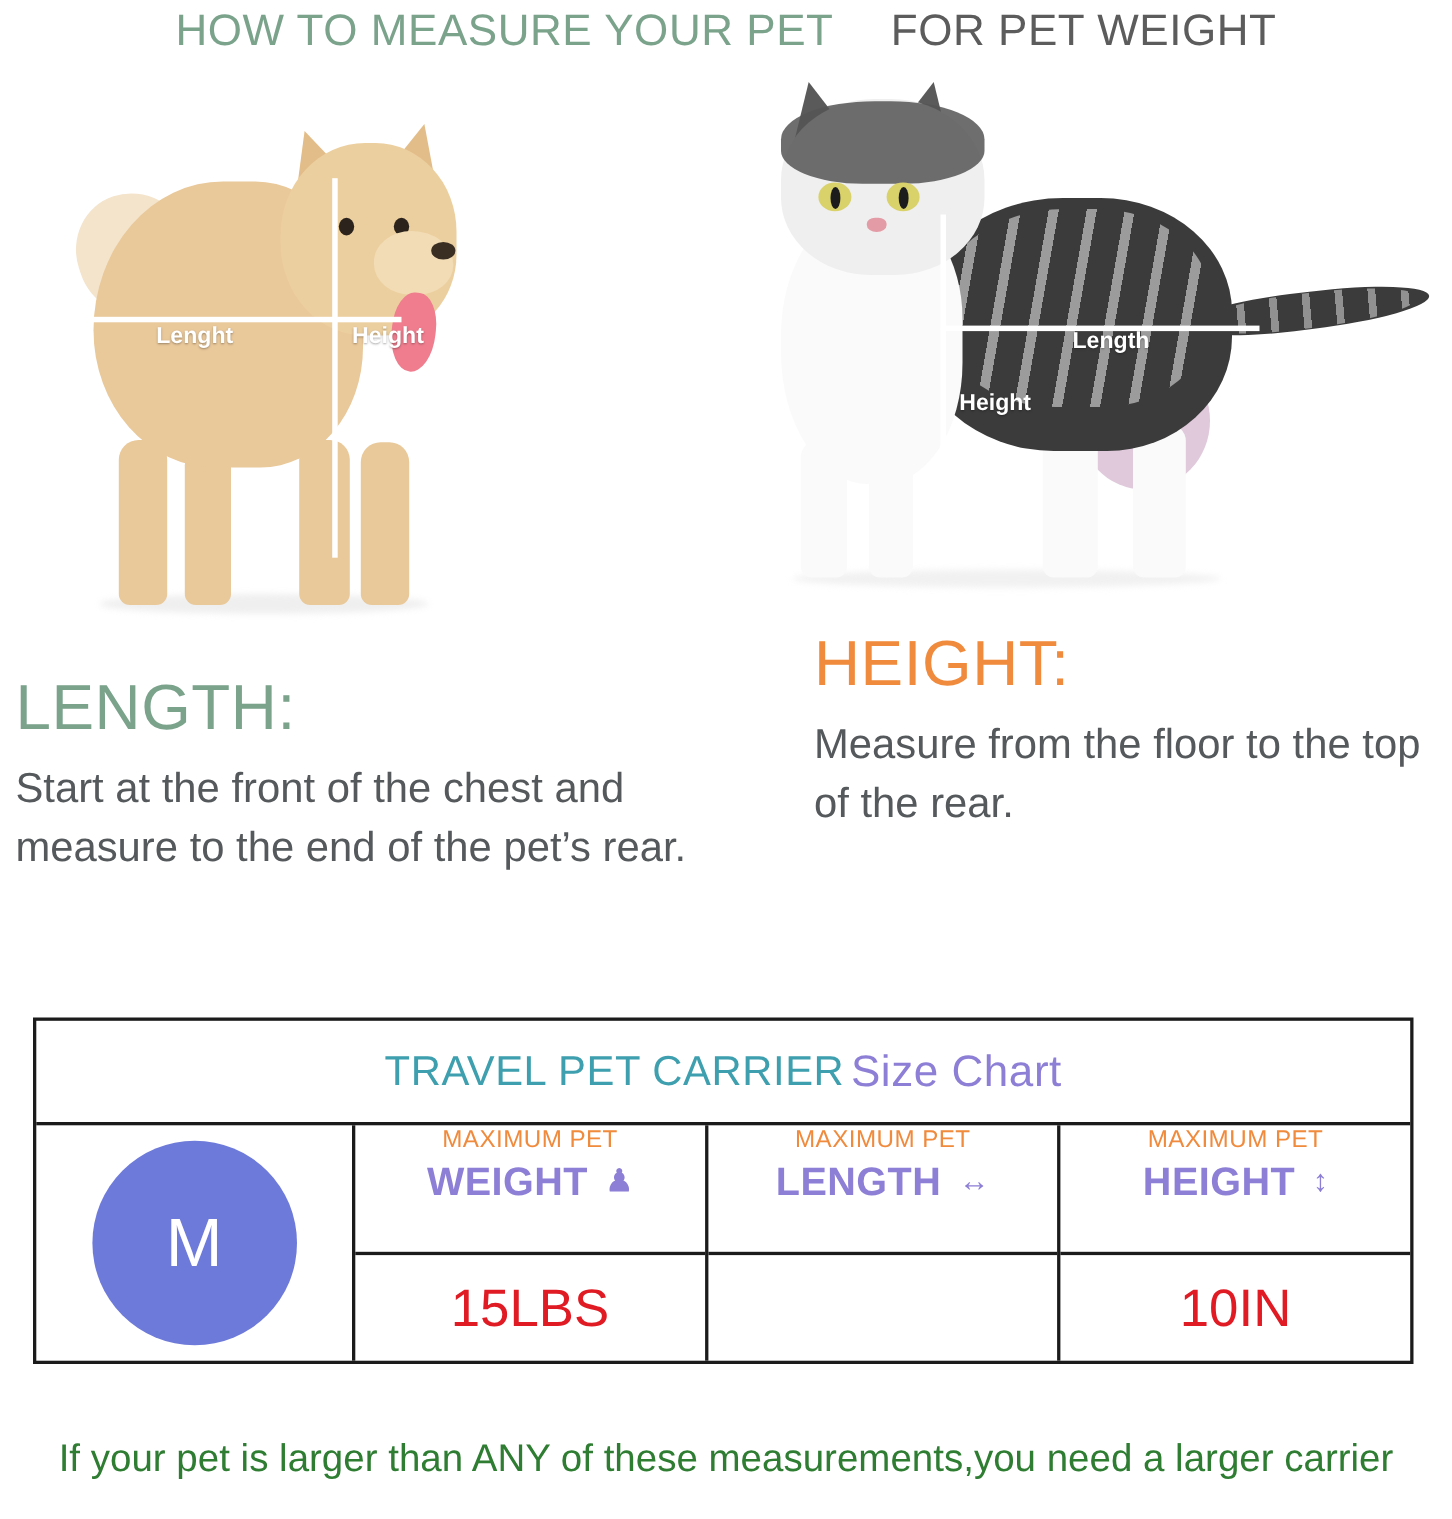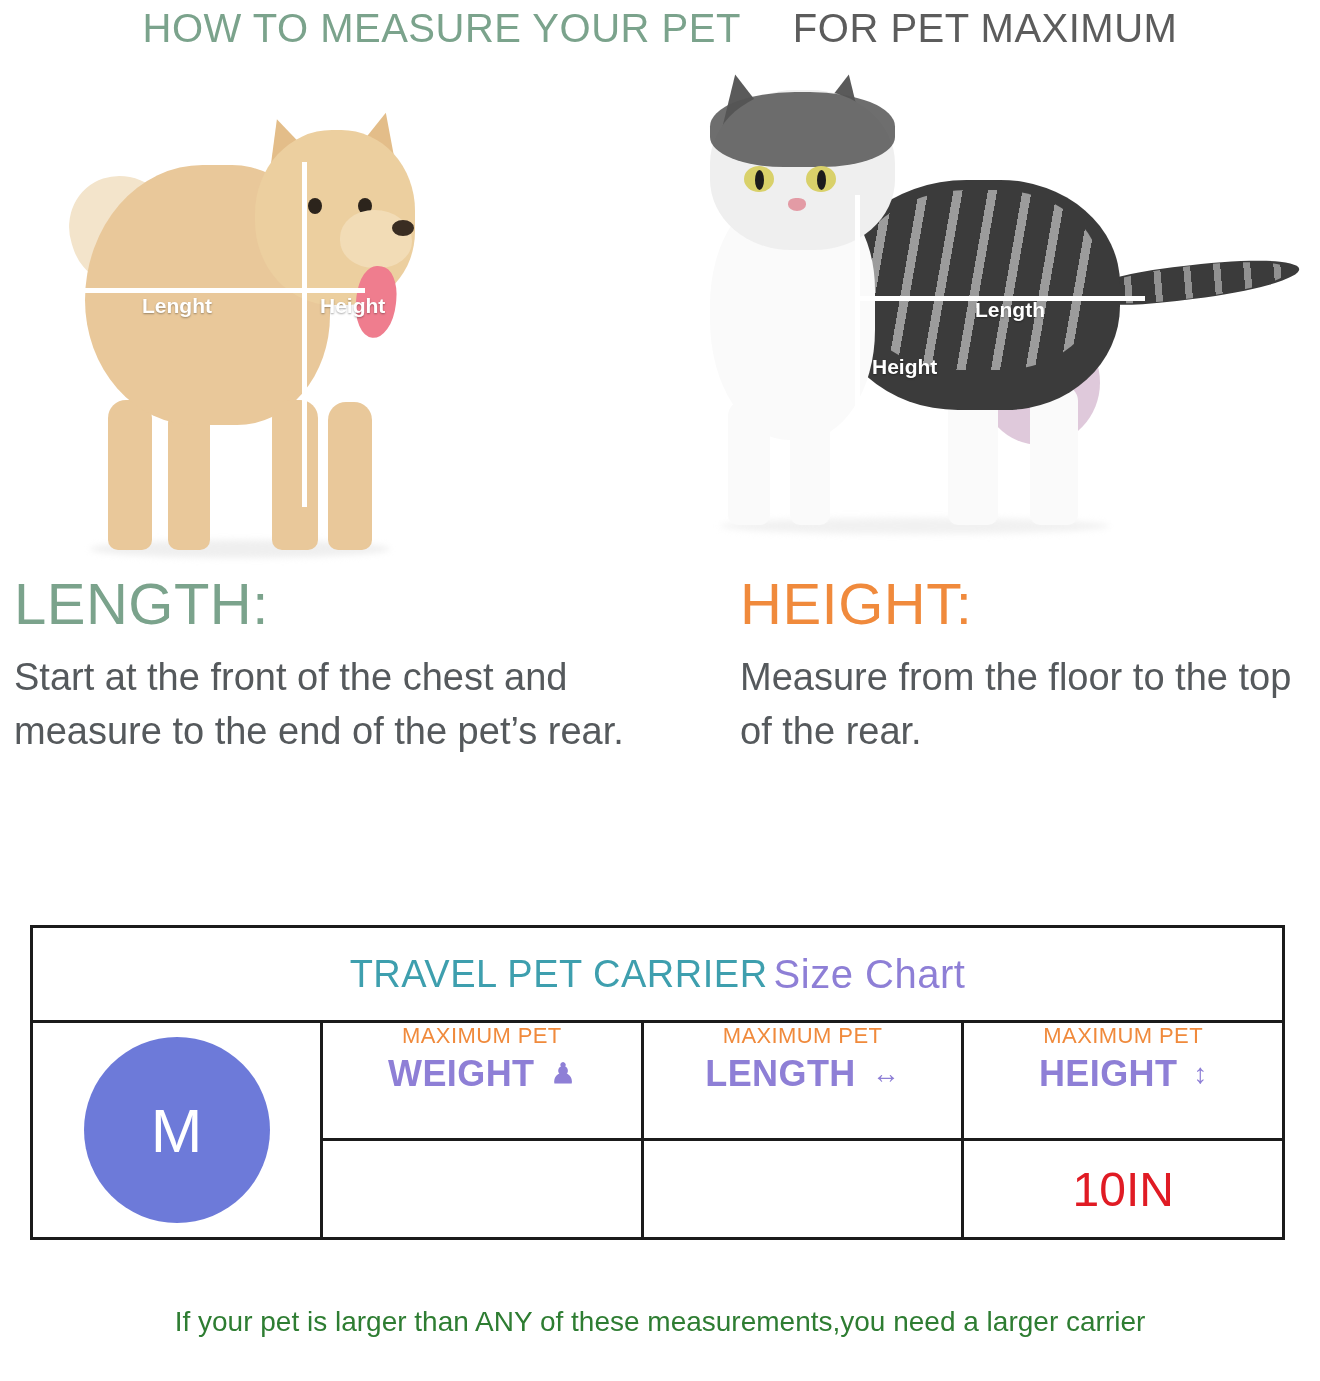--- a/index.html
+++ b/index.html
@@ -314,21 +314,21 @@
 
   
   .definitions {
     position: absolute;
     top: 570px;
     left: 0;
     width: 1320px;
     height: 330px;
   }
   .def-col { position: absolute; top: 0; }
-  .def-col.left  { left: 14px; width: 620px; }
+  .def-col.left  { left: 14px; width: 620px; margin-top: 40px; }
   .def-col.right { left: 740px; width: 560px; }
   .def-title {
     font-size: 58px;
     margin: 0 0 14px 0;
     letter-spacing: 0.5px;
   }
   .def-title.length { color: #7ba38c; }
   .def-title.height { color: #f08a3c; }
   .def-body {
     font-size: 38px;
@@ -436,29 +436,29 @@
   }
 
   
   .footer-note {
     position: absolute;
     top: 1306px;
     left: 0;
     width: 1320px;
     text-align: center;
     color: #2e7d32;
-    font-size: 28px;
+    font-size: 35px;
   }
 </style>
 </head>
 <body>
 
 <div class="header">
   <span class="header-title-1">HOW TO MEASURE YOUR PET</span>
-  <span class="header-title-2">FOR PET MAXIMUM</span>
+  <span class="header-title-2">FOR PET WEIGHT</span>
 </div>
 
 <div class="illustrations">
 
   <div class="pet-block dog-block">
     <div class="dog-shadow"></div>
     <div class="dog-tail"></div>
     <div class="dog-leg l1"></div>
     <div class="dog-leg l2"></div>
     <div class="dog-body"></div>
@@ -531,20 +531,21 @@
     <div class="metrics">
 
       <div class="metric-col">
         <div class="metric-head">
           <span class="metric-sub">MAXIMUM PET</span>
           <span class="metric-main-row">
             <span class="metric-main">WEIGHT</span>
             <span class="metric-icon">♟</span>
           </span>
         </div>
+        <div class="metric-val">15LBS</div>
       </div>
 
       <div class="metric-col">
         <div class="metric-head">
           <span class="metric-sub">MAXIMUM PET</span>
           <span class="metric-main-row">
             <span class="metric-main">LENGTH</span>
             <span class="metric-icon">↔</span>
           </span>
         </div>

